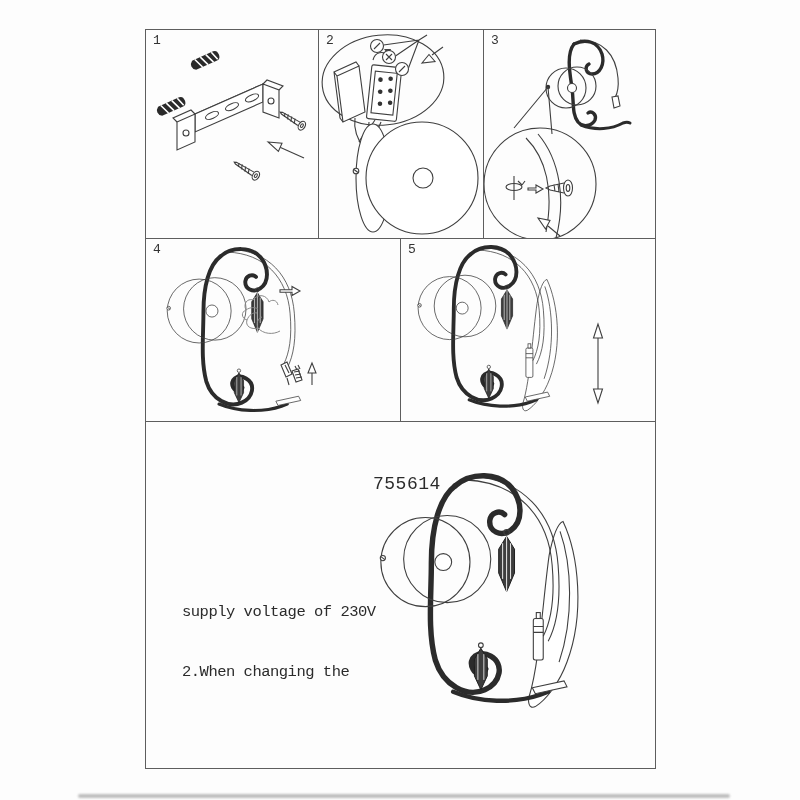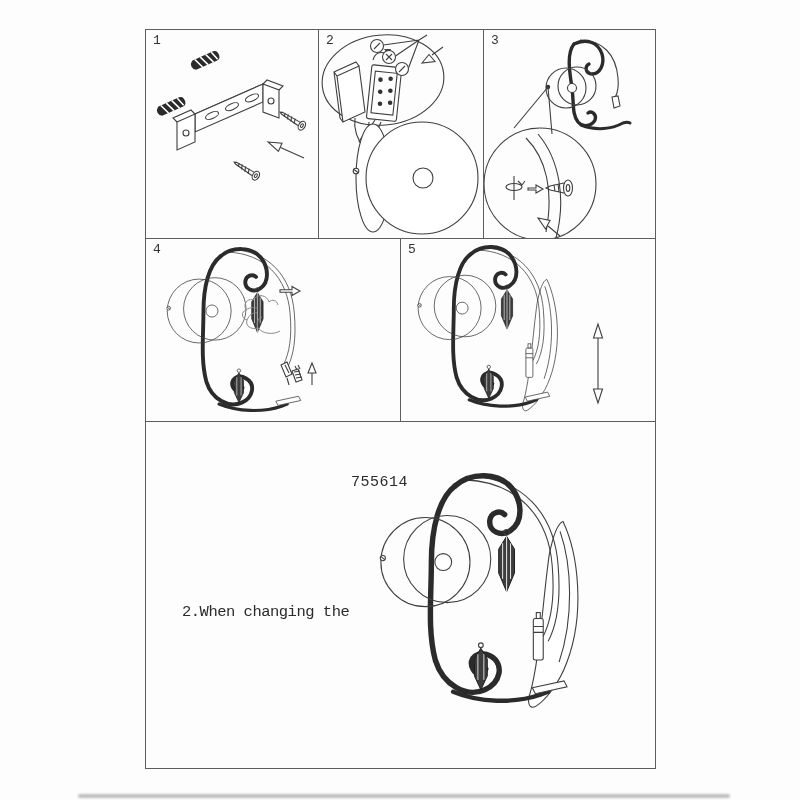--- a/index.html
+++ b/index.html
@@ -7,21 +7,21 @@
         font-family:"Liberation Mono","DejaVu Sans Mono",monospace;color:#2e2e2e;}
   .panel{position:absolute;box-sizing:border-box;border:1px solid #5e5e5e;background:#fdfdfd;}
   #p1{left:145px;top:29px;width:174px;height:210px;}
   #p2{left:318px;top:29px;width:166px;height:210px;}
   #p3{left:483px;top:29px;width:173px;height:210px;}
   #p4{left:145px;top:238px;width:256px;height:184px;}
   #p5{left:400px;top:238px;width:256px;height:184px;}
   #pMain{left:145px;top:421px;width:511px;height:348px;}
   .panel svg{position:absolute;left:0;top:0;}
   .pnum{position:absolute;left:7px;top:4px;font-size:13px;line-height:14px;color:#333;}
-  #modelNumber{position:absolute;left:351px;top:474px;font-size:15px;letter-spacing:0.5px;color:#2b2b2b;}
+  #modelNumber{position:absolute;left:373px;top:474px;font-size:18px;letter-spacing:0.5px;color:#2b2b2b;}
   #instructions{position:absolute;left:182px;top:562px;font-size:15.5px;line-height:20px;
                 letter-spacing:-0.5px;color:#2b2b2b;white-space:pre;}
   #scanShadow{position:absolute;left:78px;top:794px;width:652px;height:4px;background:#b3b3b3;
               border-radius:2px;filter:blur(1px);opacity:.85;}
   .ln{stroke:#3f3f3f;fill:none;stroke-width:1.1;}
   .thick{stroke:#2b2b2b;fill:none;stroke-linecap:round;}
   .wht{fill:#ffffff;stroke:#3f3f3f;stroke-width:1.1;}
 </style>
 </head>
 <body>
@@ -234,20 +234,21 @@
   <div class="panel" id="pMain">
     <svg width="509" height="346" viewBox="0 0 509 346">
       <use href="#lamp-shade" transform="translate(222,48) scale(0.99)"></use>
       <use href="#lamp-frame" transform="translate(222,48) scale(0.99)"></use>
     </svg>
   </div>
 
   <div id="modelNumber">755614</div>
 
   <div id="instructions">
+    <div>supply voltage of 230V</div>
     <div>2.When changing the</div>
     
     
     
     
     
   </div>
 
   <div id="scanShadow"></div>
 </div>

